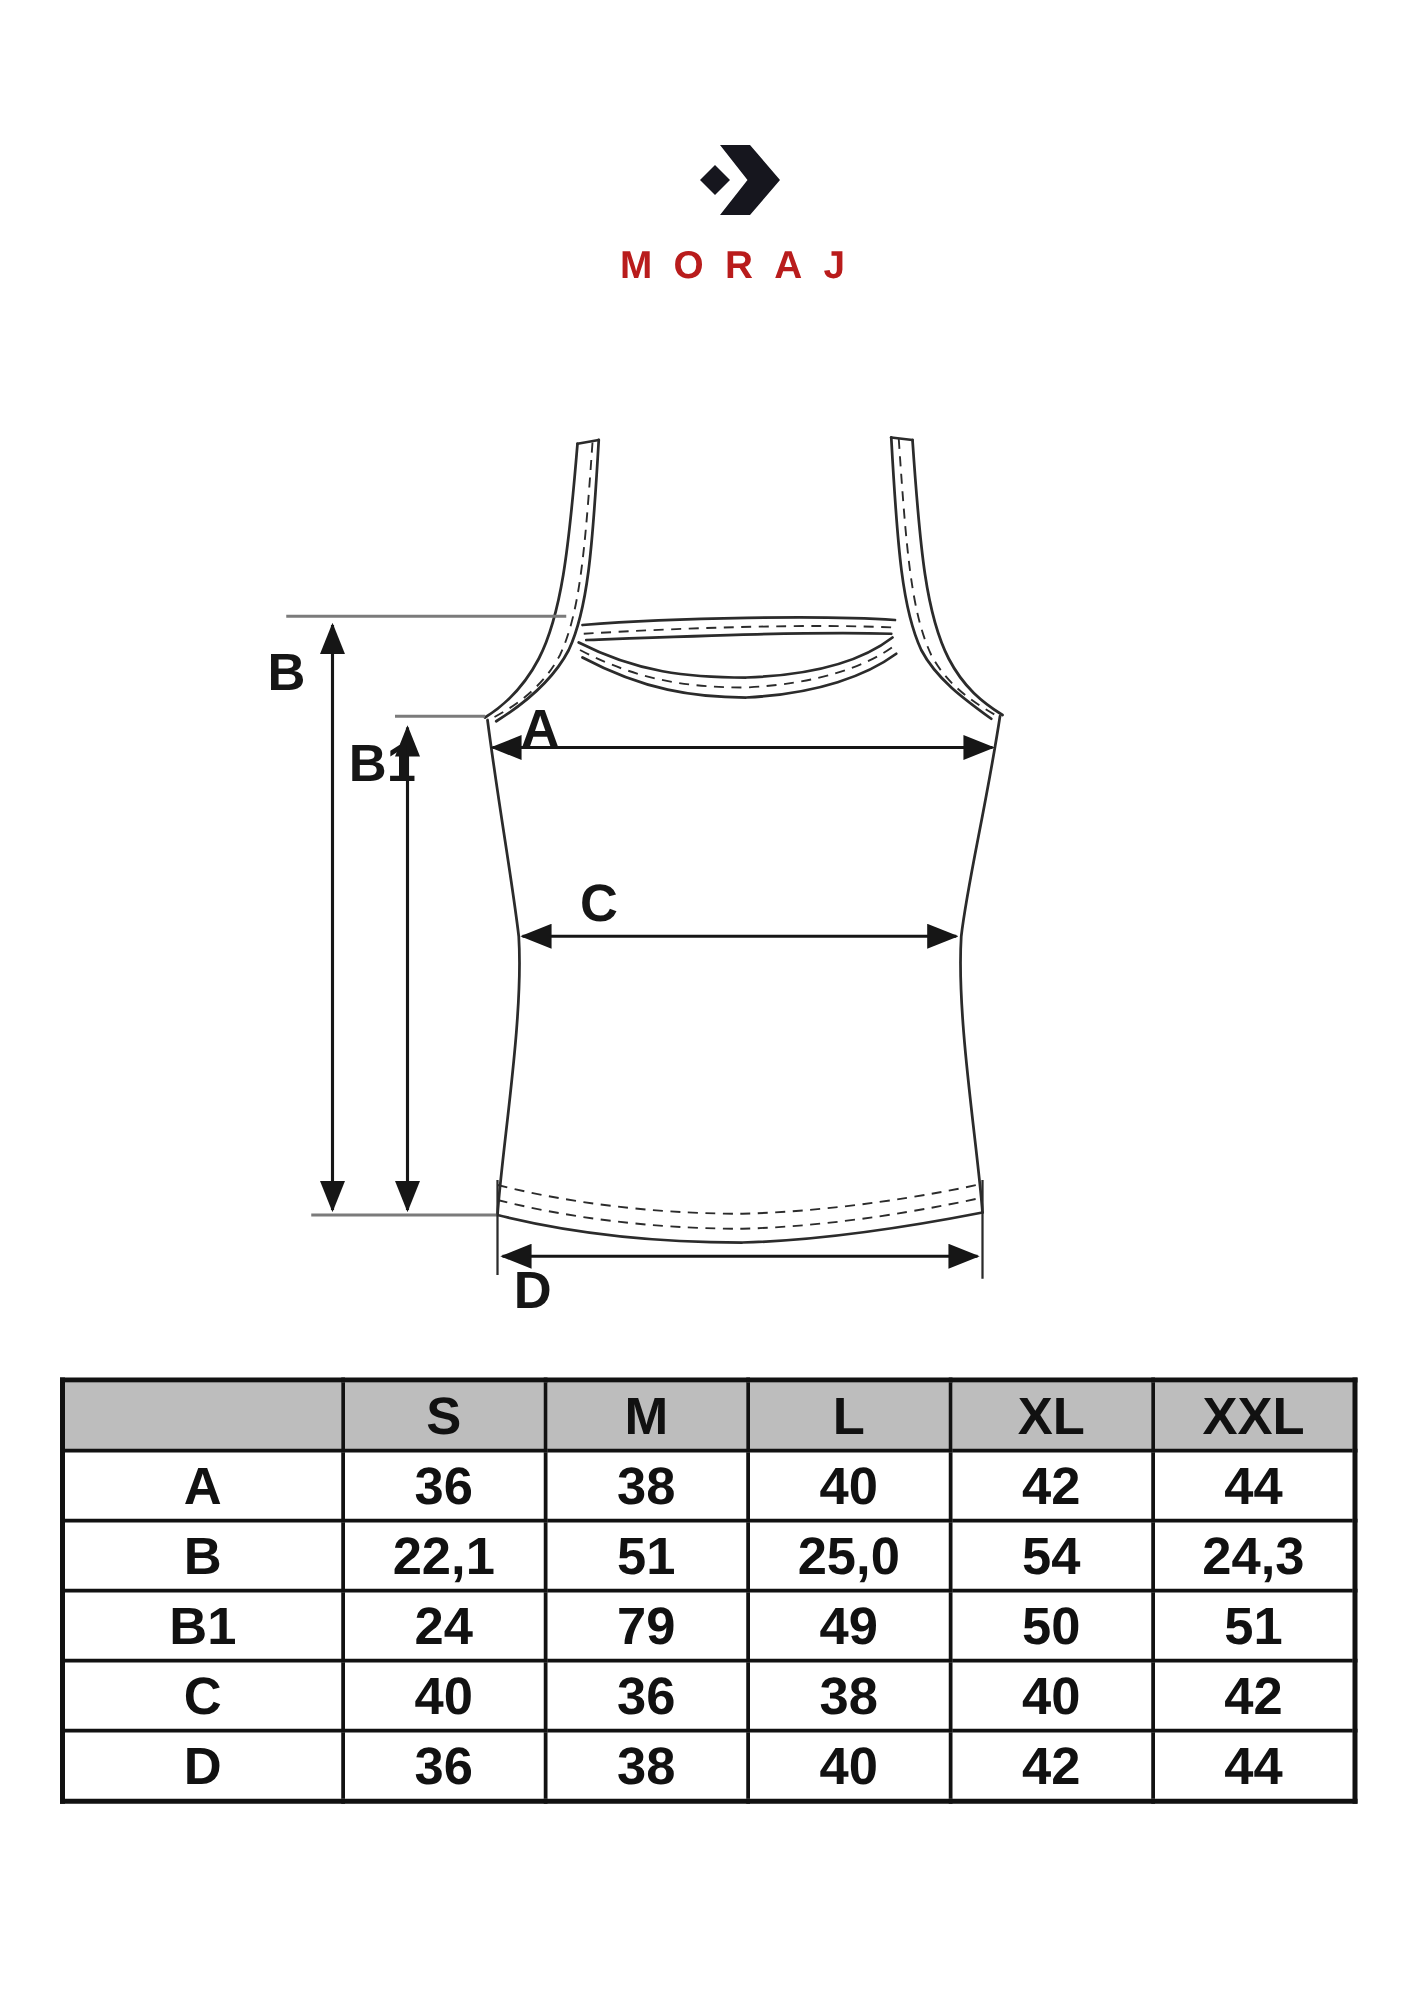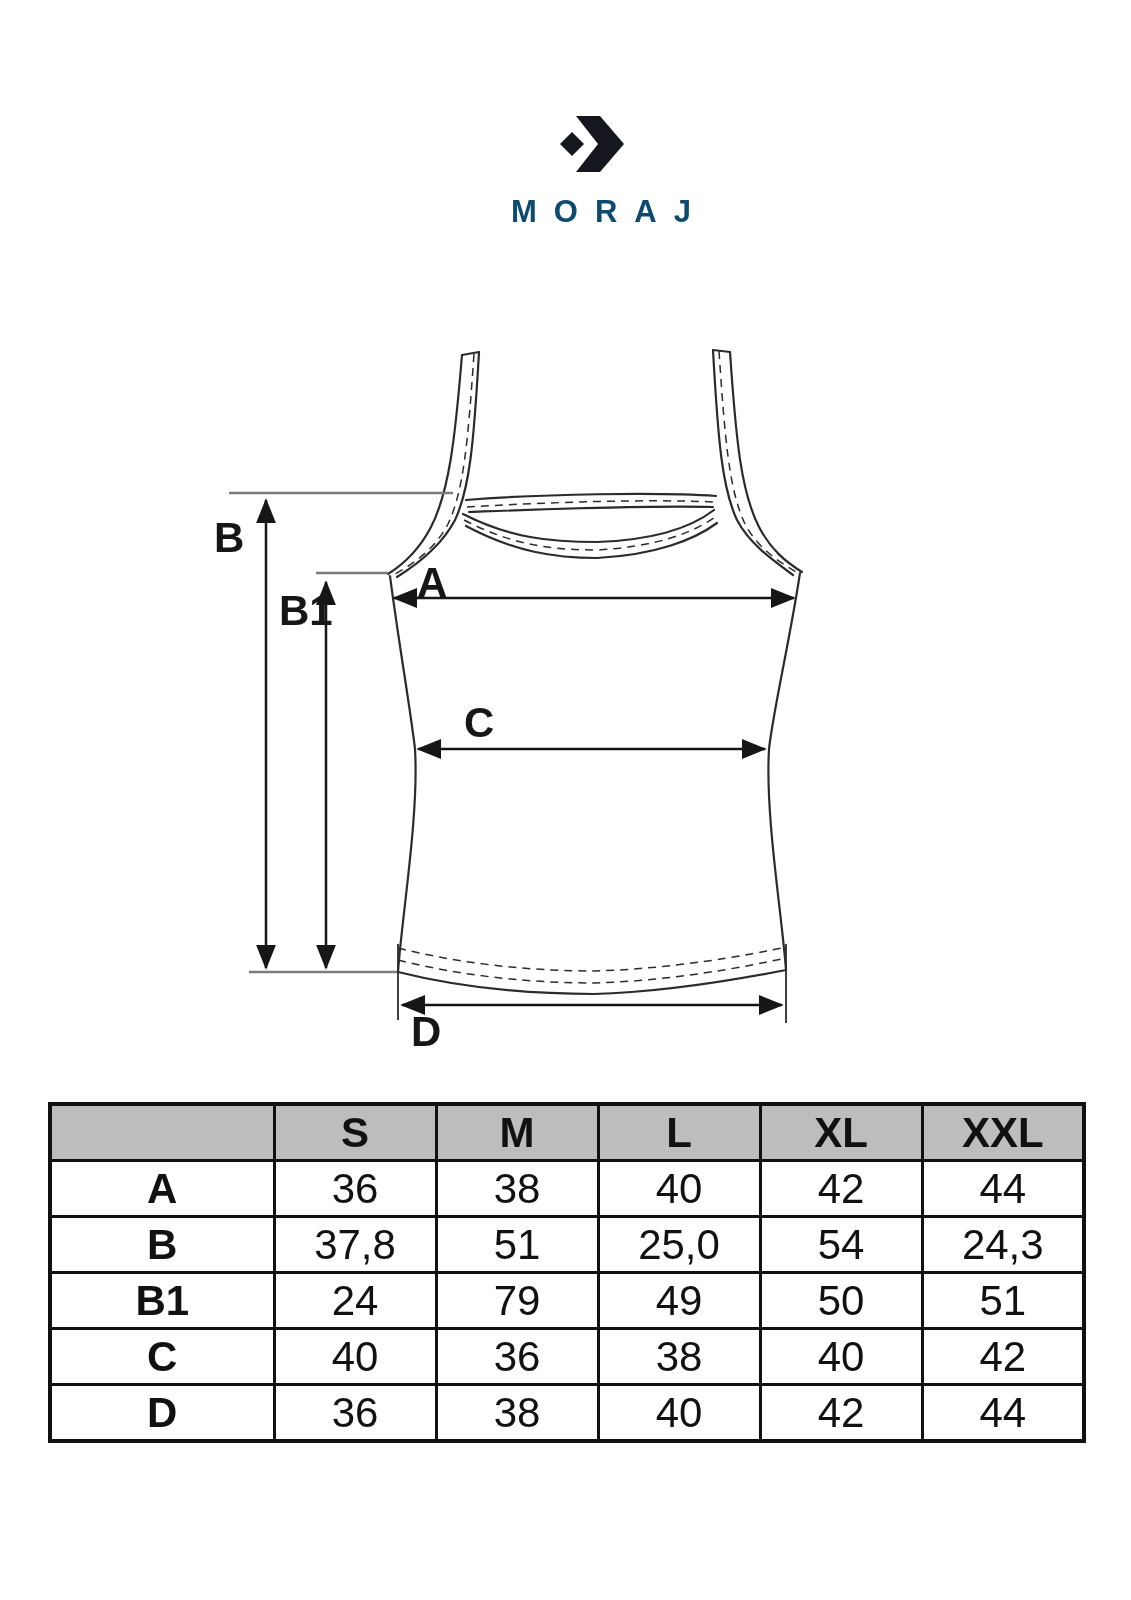--- a/index.html
+++ b/index.html
@@ -6,23 +6,23 @@
   body{
     width:1131px;height:1600px;position:relative;
     background:var(--page-bg,#ffffff);
     font-family:"Liberation Sans",sans-serif;
     color:var(--text,#111);
     overflow:hidden;
   }
   .abs{position:absolute;}
   
   .brand-name{
-    left:511px;top:196px;
+    left:496px;top:196px;
     font-size:31px;font-weight:700;letter-spacing:17px;
-    color:#0c4a6e;line-height:1;white-space:nowrap;
+    color:#b91c1c;line-height:1;white-space:nowrap;
   }
   
   svg.diagram{left:0;top:0;width:1131px;height:1600px;}
   .outline{fill:none;stroke:var(--outline,#2b2b2b);stroke-width:2.2;stroke-linecap:round;}
   .stitch{fill:none;stroke:var(--outline,#2b2b2b);stroke-width:1.5;stroke-dasharray:8 6;stroke-linecap:butt;}
   .witness{fill:none;stroke:var(--witness-line,#7b7b7b);stroke-width:2.4;}
   .ext{fill:none;stroke:var(--outline,#2b2b2b);stroke-width:1.8;}
   .marrow{fill:none;stroke:var(--arrow,#161616);stroke-width:2.5;}
   .dim-label{
     font-size:42px;font-weight:700;line-height:1;color:#161616;
@@ -35,21 +35,21 @@
   }
   table.size-table td,table.size-table th{
     border:3px solid #111;text-align:center;vertical-align:middle;
     height:53px;padding:0;overflow:hidden;
   }
   table.size-table{border:4px solid #111;}
   table.size-table thead th{
     background:var(--table-header-bg,#bdbdbd);font-weight:700;
   }
   td.row-label{font-weight:700;}
-  td.val{font-weight:400;}
+  td.val{font-weight:700;}
 </style>
 </head>
 <body>
 
 <svg class="abs" style="left:538px;top:103px;" width="100" height="100" viewBox="538 103 100 100">
   <polygon points="572,132 584,144 572,156 560,144" fill="#16161e"></polygon>
   <polygon points="576,116 600,116 624,144 600,172 576,172 598,144" fill="#16161e"></polygon>
 </svg>
 <div class="abs brand-name">MORAJ</div>
 
@@ -138,21 +138,21 @@
     <tr>
       <td class="row-label">A</td>
       <td class="val">36</td>
       <td class="val">38</td>
       <td class="val">40</td>
       <td class="val">42</td>
       <td class="val">44</td>
     </tr>
     <tr>
       <td class="row-label">B</td>
-      <td class="val">37,8</td>
+      <td class="val">22,1</td>
       <td class="val">51</td>
       <td class="val">25,0</td>
       <td class="val">54</td>
       <td class="val">24,3</td>
     </tr>
     <tr>
       <td class="row-label">B1</td>
       <td class="val">24</td>
       <td class="val">79</td>
       <td class="val">49</td>

